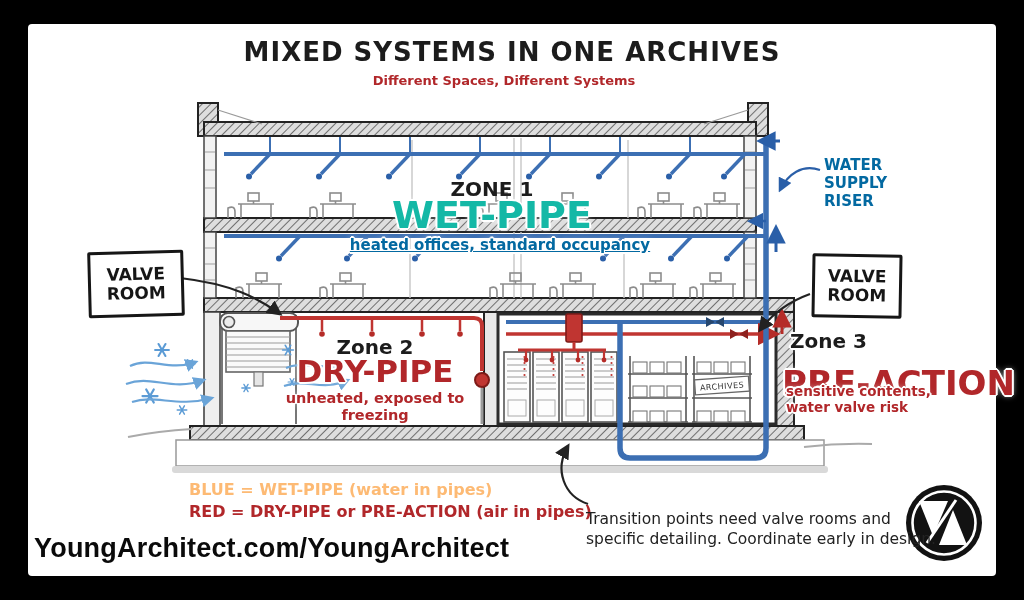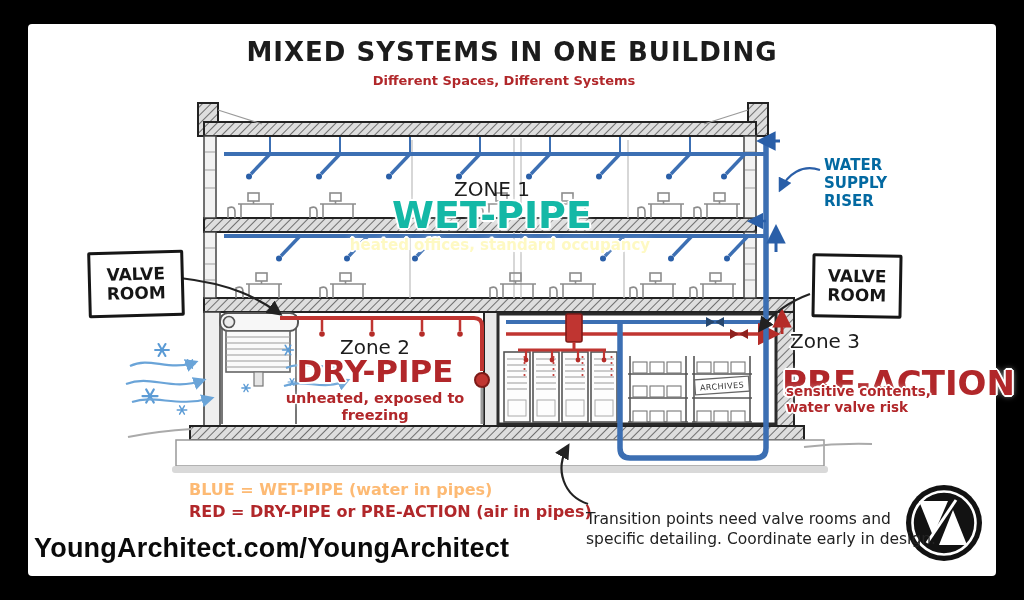--- a/index.html
+++ b/index.html
@@ -8,21 +8,21 @@
     background:#000;
     font-family:"DejaVu Sans",sans-serif;
   }
   .paper{position:absolute;left:28px;top:24px;width:968px;height:552px;background:#ffffff;border-radius:4px;}
   svg.scene{position:absolute;left:0;top:0;width:1024px;height:600px;}
   .t{position:absolute;white-space:pre-line;line-height:1.15;}
   .center{text-align:center;}
   .halo{text-shadow:-2px 0 0 #fff,2px 0 0 #fff,0 -2px 0 #fff,0 2px 0 #fff,-1px -1px 0 #fff,1px 1px 0 #fff,1px -1px 0 #fff,-1px 1px 0 #fff,0 0 6px #fff;}
   .title{left:0;right:0;top:38px;font-size:26px;font-weight:800;letter-spacing:1px;color:#1c1c1c;}
   .subtitle{left:0;right:16px;top:74px;font-size:13px;font-weight:700;color:#b1272a;}
-  .zname{font-size:20px;font-weight:400;color:#1c1c1c;}
+  .zname{font-size:20px;font-weight:700;color:#1c1c1c;}
   .zsys-blue{color:#14b8a6;font-weight:800;}
   .zdesc{font-weight:700;}
   .vbox{position:absolute;border:3px solid #161616;background:#fff;display:flex;align-items:center;justify-content:center;
         font-size:17px;font-weight:800;color:#161616;text-align:center;line-height:1.12;border-radius:2px;}
   .wsr{color:#0369a1;font-weight:800;font-size:15px;line-height:1.2;}
   .legend{font-size:16px;font-weight:700;}
   .note{font-size:15.5px;color:#222;font-weight:500;line-height:1.32;}
   .url{left:34px;top:533px;font-size:27px;font-weight:700;color:#0a0a0a;font-family:"Liberation Sans",sans-serif;letter-spacing:.2px;}
 </style>
 </head>
@@ -318,26 +318,26 @@
 
   <g>
     <circle cx="944" cy="523" r="38" fill="#121212"></circle>
     <circle cx="944" cy="523" r="31.5" fill="none" stroke="#ffffff" stroke-width="2.6"></circle>
     <polygon points="919,501 948,501 933,536" fill="#ffffff"></polygon>
     <polygon points="953,510 967,545 939,545" fill="#ffffff"></polygon>
     <line x1="927" y1="543" x2="956" y2="500" stroke="#ffffff" stroke-width="3"></line>
   </g>
 </svg>
 
-<div class="t title center">MIXED SYSTEMS IN ONE BUILDING</div>
+<div class="t title center">MIXED SYSTEMS IN ONE ARCHIVES</div>
 <div class="t subtitle center">Different Spaces, Different Systems</div>
 
 <div class="t zname center" style="left:392px;top:178px;width:200px;">ZONE 1</div>
 <div class="t zsys-blue center halo" style="left:342px;top:194px;width:300px;font-size:38px;">WET-PIPE</div>
-<div class="t zdesc center halo" style="left:342px;top:237px;width:316px;font-size:15px;color:#fef9c3;">heated offices, standard occupancy</div>
+<div class="t zdesc center halo" style="left:342px;top:237px;width:316px;font-size:15px;color:#0369a1;text-decoration:underline;">heated offices, standard occupancy</div>
 
 <div class="t zname center halo" style="left:285px;top:336px;width:180px;">Zone 2</div>
 <div class="t center halo" style="left:255px;top:354px;width:240px;font-size:31px;font-weight:800;color:#b1272a;">DRY-PIPE</div>
 <div class="t zdesc center halo" style="left:250px;top:390px;width:250px;font-size:14.5px;color:#b1272a;">unheated, exposed to freezing</div>
 
 <div class="t zname halo" style="left:790px;top:330px;">Zone 3</div>
 <div class="t halo" style="left:782px;top:364px;font-size:34px;font-weight:700;color:#b1272a;">PRE-ACTION</div>
 <div class="t zdesc halo" style="left:786px;top:384px;font-size:13.5px;color:#b1272a;">sensitive contents,
 water valve risk</div>
 

